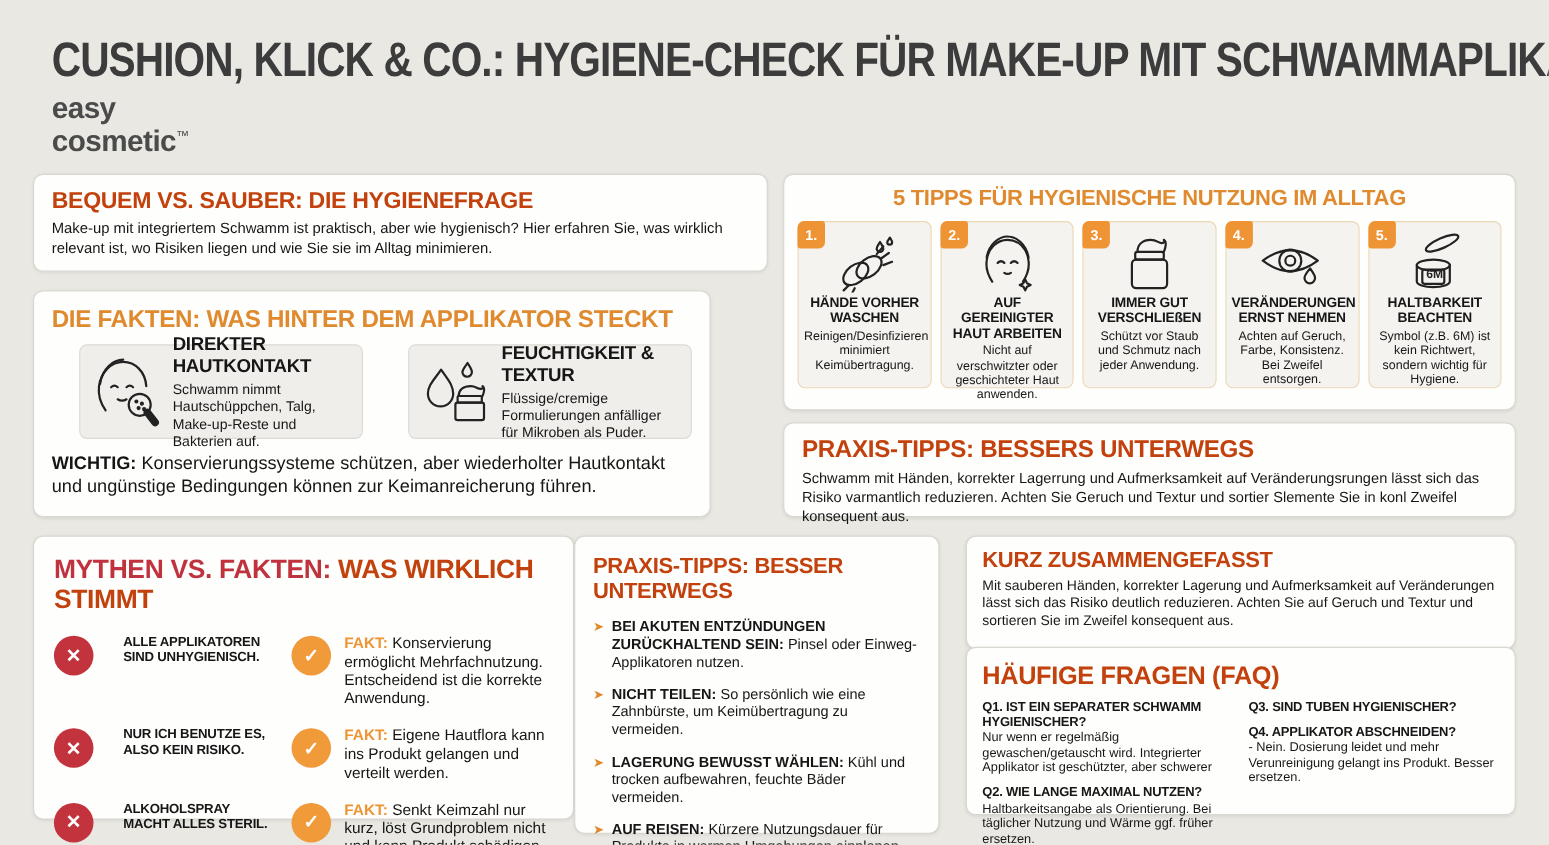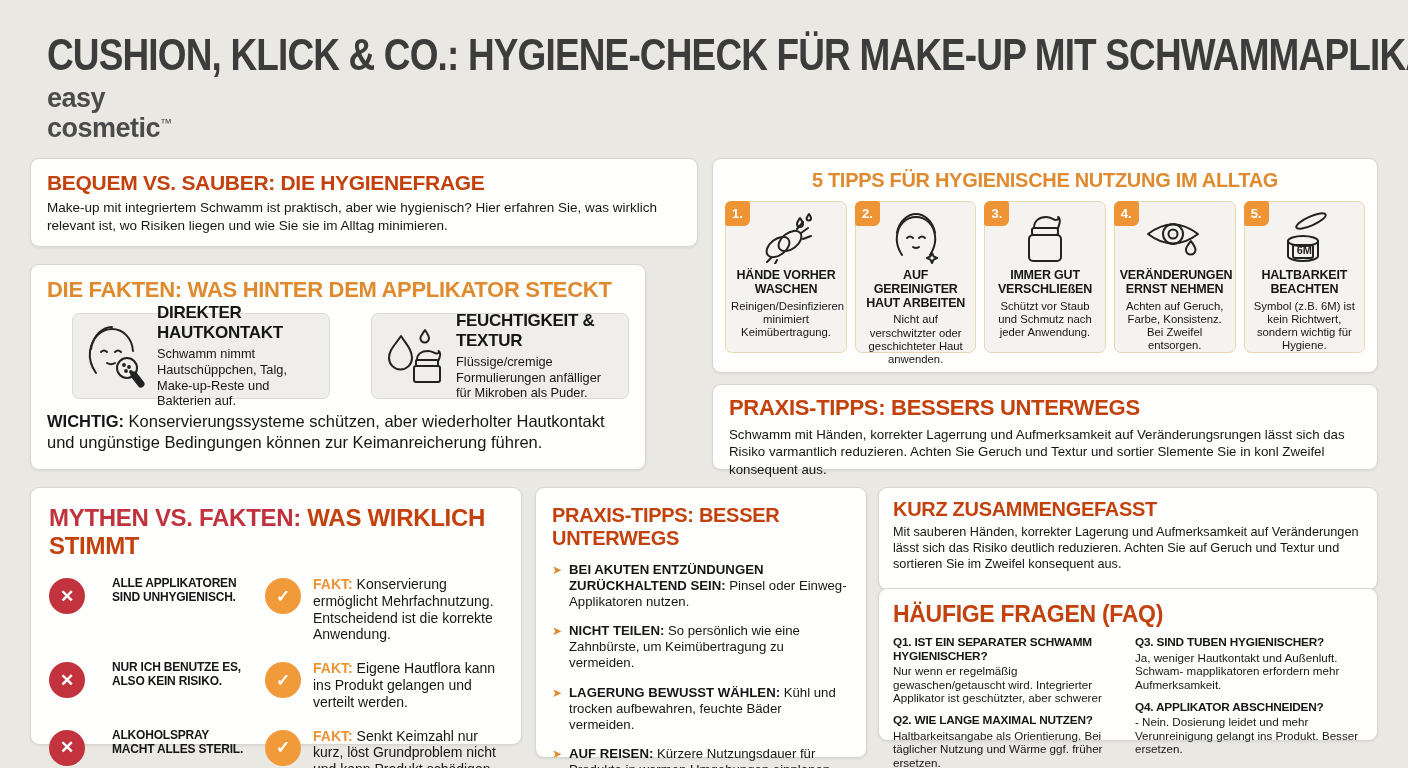--- a/index.html
+++ b/index.html
@@ -40,21 +40,21 @@
     position:relative;width:122px;height:152px;box-sizing:border-box;
     background:#f4f3f0;border:1px solid #ead7b4;border-radius:7px;
     padding:8px 5px 4px;text-align:center;
   }
   .tip-badge{
     position:absolute;left:-1px;top:-1px;width:25px;height:25px;
     background:#ee9434;color:#fff;font-weight:700;font-size:13px;
     display:flex;align-items:center;justify-content:center;
     border-radius:6px 3px 6px 3px;
   }
-  .tip-icon{height:56px;display:flex;align-items:center;justify-content:center;position:relative;}
+  .tip-icon{height:56px;display:flex;align-items:flex-end;justify-content:center;position:relative;}
   .tip-title{font-size:12.5px;font-weight:700;line-height:1.1;margin-top:3px;letter-spacing:-0.2px;}
   .tip-body{font-size:11.3px;line-height:1.18;margin-top:3px;}
   .icon-label{
     position:absolute;left:50%;top:34px;transform:translateX(-50%);
     font-size:11px;font-weight:700;color:#222;
   }
   
   .box-fakten{left:30px;top:264px;width:616px;height:206px;padding:12px 16px;}
   .box-fakten h2{margin:0;font-size:22px;}
   .fact-cards{display:flex;gap:16px;margin-top:10px;}
@@ -82,21 +82,21 @@
     display:flex;align-items:center;justify-content:center;
     font-size:17px;font-weight:700;margin-top:2px;
   }
   .circle-red{background:#c2333e;}
   .circle-orange{background:#f09a3a;}
   .myth-text{width:162px;margin-left:27px;font-size:12px;font-weight:700;line-height:1.18;letter-spacing:-0.2px;}
   .fakt-cell{display:flex;align-items:flex-start;margin-left:16px;}
   .fakt-text{margin-left:12px;font-size:14px;line-height:1.2;width:190px;}
   .fakt-label{color:#ee9434;font-weight:700;}
   
-  .box-praxis-bottom{left:535px;top:487px;width:332px;height:271px;padding:16px 16px;}
+  .box-praxis-bottom{left:522px;top:487px;width:332px;height:271px;padding:16px 16px;}
   .box-praxis-bottom h2{margin:0;font-size:20px;}
   .pb-items{margin-top:12px;display:flex;flex-direction:column;gap:13px;}
   .pb-item{display:flex;align-items:flex-start;font-size:13.2px;line-height:1.22;}
   .pb-arrow{color:#e08a2f;font-size:12px;margin:1px 7px 0 0;flex:0 0 auto;}
   .pb-bold{font-weight:700;}
   
   .box-kurz{left:878px;top:487px;width:500px;height:103px;padding:10px 14px;}
   .box-kurz h2{margin:0;font-size:20px;}
   .box-kurz p{margin:3px 0 0;font-size:12.7px;line-height:1.27;}
   
@@ -336,21 +336,20 @@
         <div class="faq-a">Nur wenn er regelmäßig gewaschen/getauscht wird. Integrierter Applikator ist geschützter, aber schwerer</div>
       </div>
       <div>
         <div class="faq-q">Q2. WIE LANGE MAXIMAL NUTZEN?</div>
         <div class="faq-a">Haltbarkeitsangabe als Orientierung. Bei täglicher Nutzung und Wärme ggf. früher ersetzen.</div>
       </div>
     </div>
     <div class="faq-col">
       <div>
         <div class="faq-q">Q3. SIND TUBEN HYGIENISCHER?</div>
-        <div class="faq-a">Ja, weniger Hautkontakt und Außenluft. Schwam- mapplikatoren erfordern mehr Aufmerksamkeit.</div>
       </div>
       <div>
         <div class="faq-q">Q4. APPLIKATOR ABSCHNEIDEN?</div>
         <div class="faq-a">- Nein. Dosierung leidet und mehr Verunreinigung gelangt ins Produkt. Besser ersetzen.</div>
       </div>
     </div>
   </div>
 </div>
 
 </body></html>

